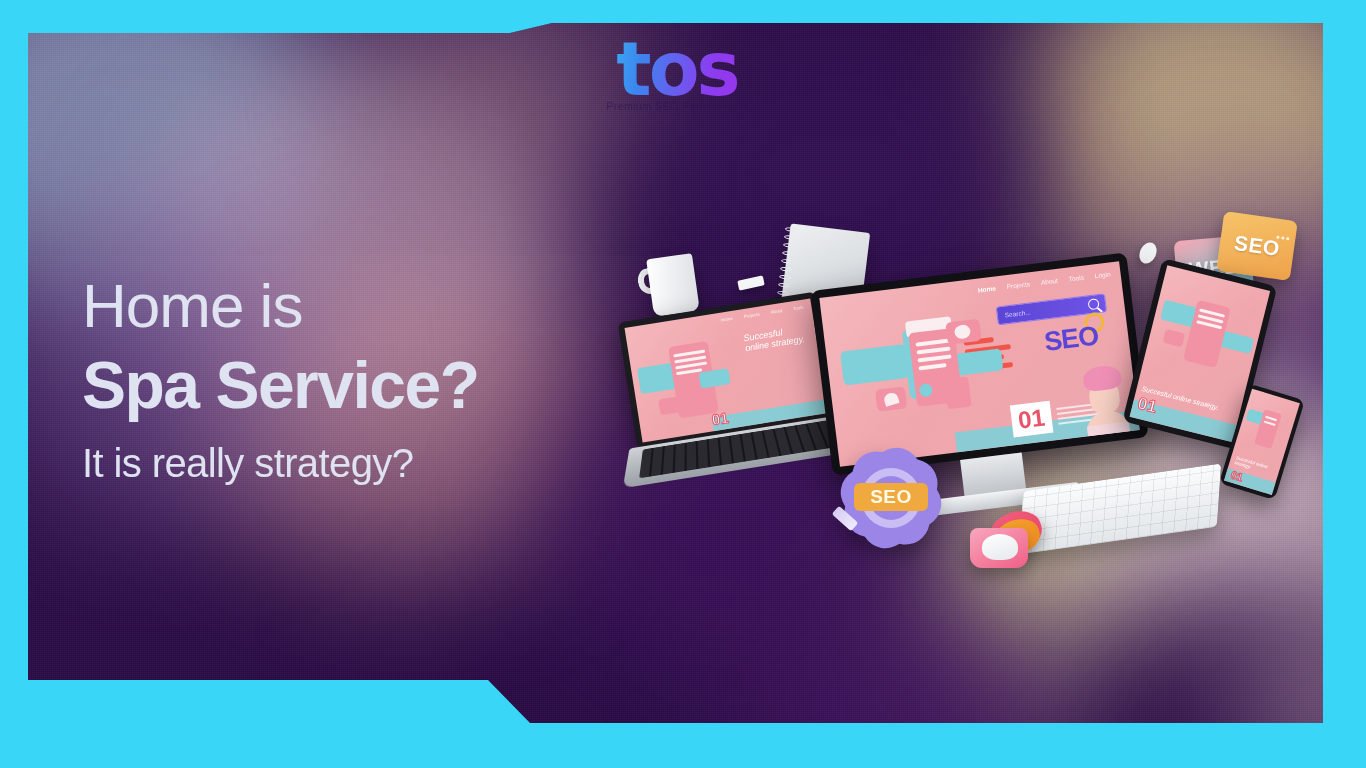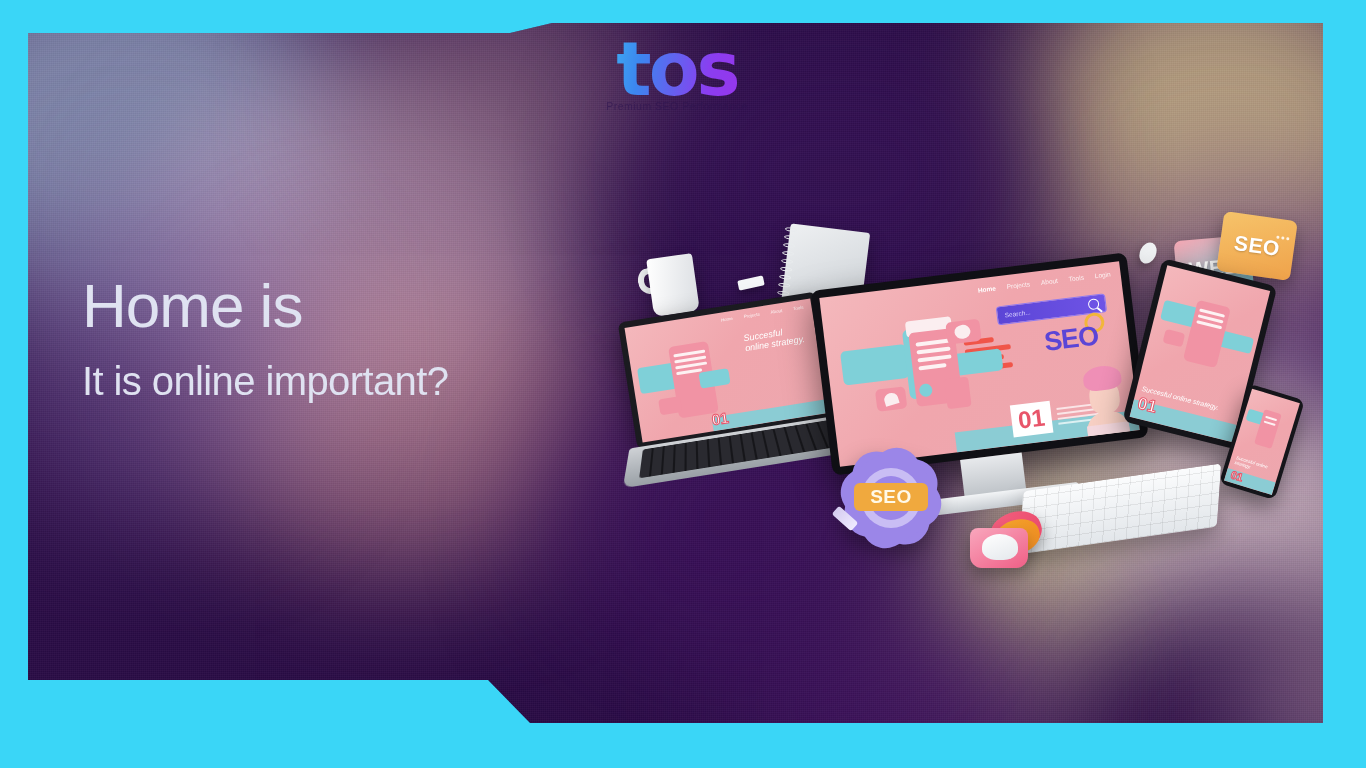--- a/index.html
+++ b/index.html
@@ -287,21 +287,22 @@
     <div class="grain"></div>
   </div>
 
   <div id="logo">
     <div class="mark">tos</div>
     <div class="tag">Premium SEO Performance</div>
   </div>
 
   <div id="copy">
     <div class="h-line1">Home is</div>
-    <div class="h-sub">It is online important?</div>
+    <div class="h-line2">Spa Service?</div>
+    <div class="h-sub">It is really strategy?</div>
   </div>
 
 
   <div id="art">
 
     <div id="mug" class="dev">
       <div class="handle"></div>
       <div class="body"></div>
     </div>
 

